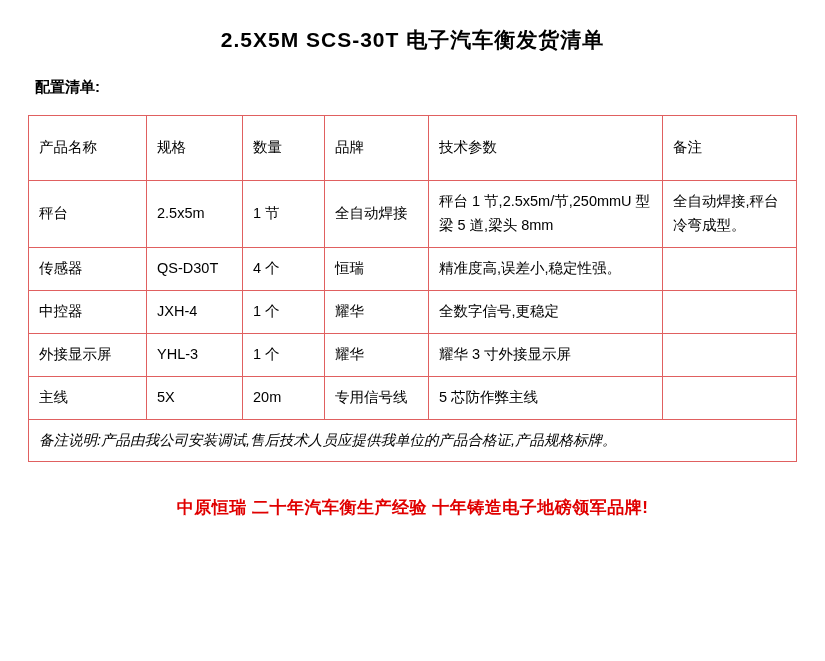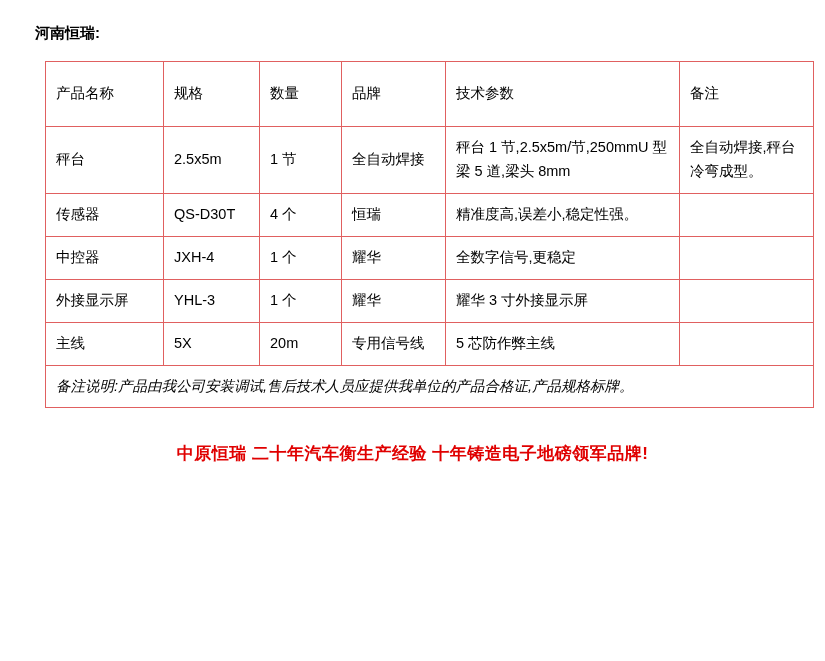--- a/index.html
+++ b/index.html
@@ -31,21 +31,21 @@
   }
   .subtitle {
     margin-top: 24px;
     margin-left: 35px;
     font-size: 15px;
     font-weight: bold;
   }
   table.spec {
     border-collapse: collapse;
     margin-top: 18px;
-    margin-left: 45px;
+    margin-left: 28px;
     width: 768px;
     table-layout: fixed;
   }
   table.spec td {
     border: 1px solid #e06060;
     padding: 9px 10px 9px 10px;
     font-size: 14.5px;
     vertical-align: middle;
     line-height: 1.65;
     word-break: break-word;
@@ -76,22 +76,23 @@
     font-weight: bold;
     font-size: 17px;
     letter-spacing: 0.5px;
   }
 </style>
 </head>
 <body>
 
 <div class="page">
 
+  <div class="doc-title">2.5X5M SCS-30T 电子汽车衡发货清单</div>
 
-  <div class="subtitle">河南恒瑞:</div>
+  <div class="subtitle">配置清单:</div>
 
   <table class="spec">
     <colgroup>
       <col class="col-name">
       <col class="col-spec">
       <col class="col-qty">
       <col class="col-brand">
       <col class="col-tech">
       <col class="col-note">
     </colgroup>

